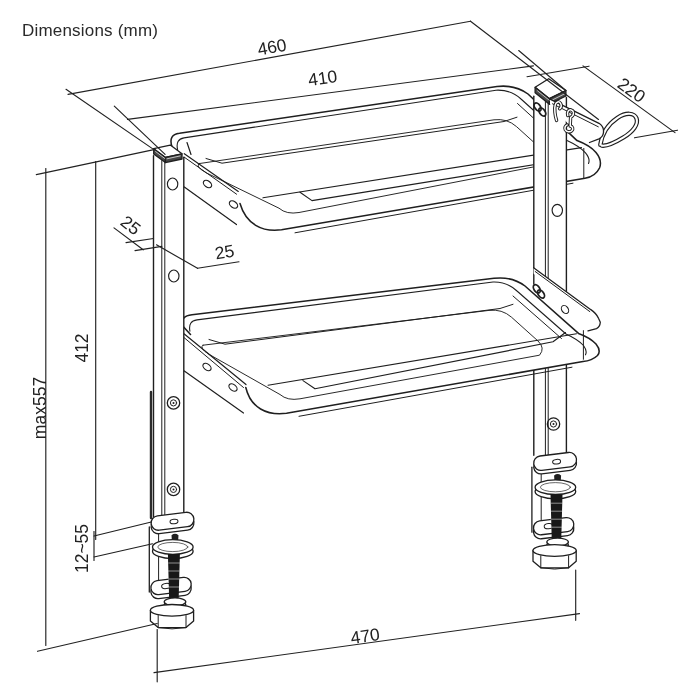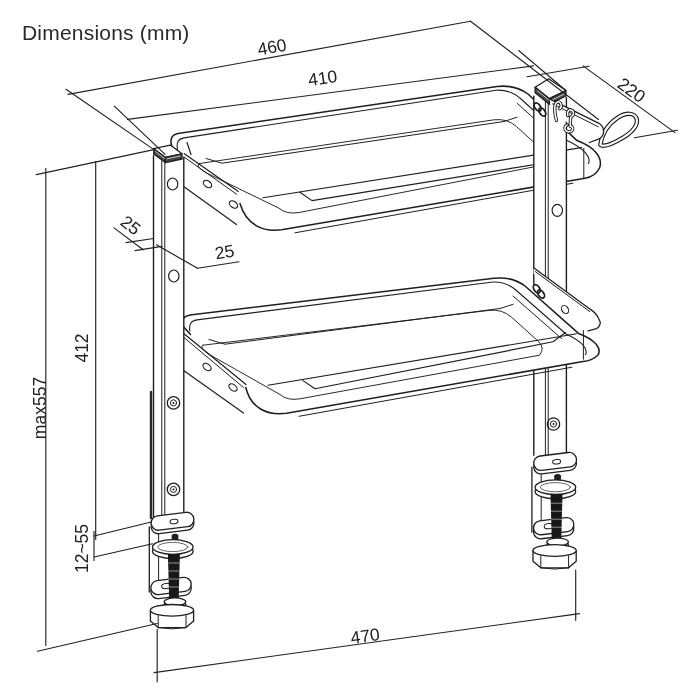--- a/index.html
+++ b/index.html
@@ -1,18 +1,18 @@
 <!DOCTYPE html>
 <html><head>
 <meta charset="utf-8">
 <style>
   html,body{margin:0;padding:0;background:#ffffff;}
   .page{position:relative;width:700px;height:700px;background:#fff;overflow:hidden;
         font-family:"Liberation Sans","DejaVu Sans",sans-serif;}
-  .title{position:absolute;left:22px;top:21px;font-size:21px;letter-spacing:.2px;color:#2a2a2a;}
+  .title{position:absolute;left:22px;top:21px;font-size:17px;letter-spacing:.2px;color:#2a2a2a;}
   svg{position:absolute;left:0;top:0;}
   svg text{font-family:"Liberation Sans","DejaVu Sans",sans-serif;fill:#222;}
   .dimtxt{font-size:17.5px;}
 </style>
 </head>
 <body>
 
 <div class="page">
   <div class="title">Dimensions (mm)</div>
 

